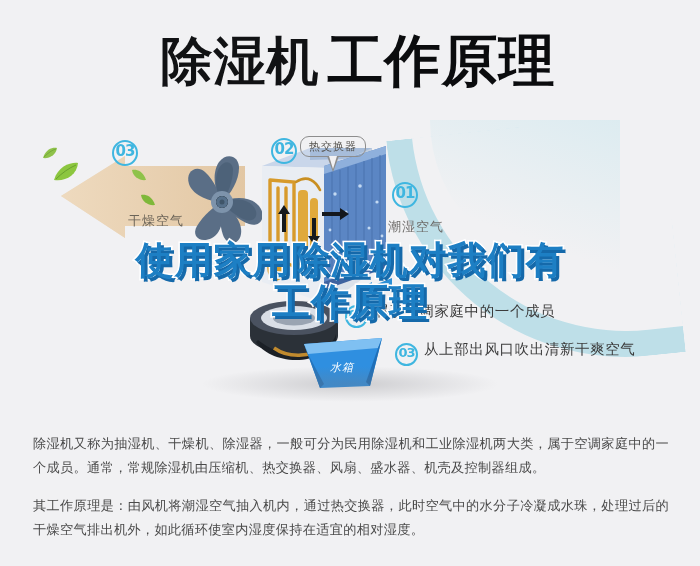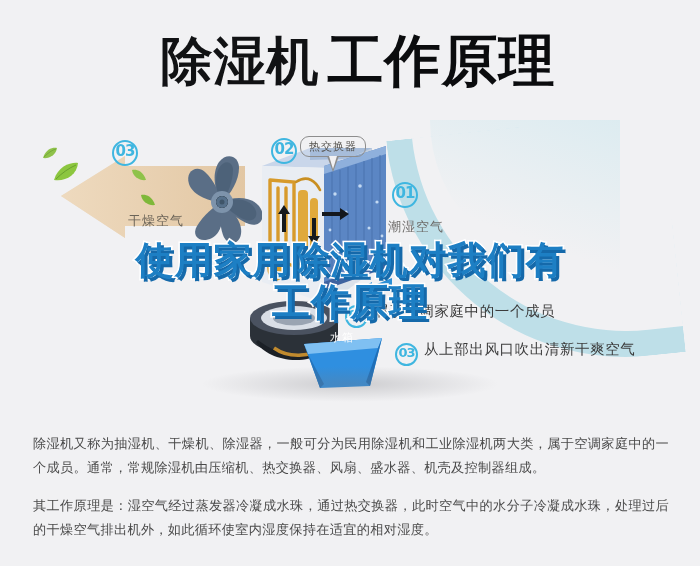--- a/index.html
+++ b/index.html
@@ -75,21 +75,21 @@
   }
   .badge-01{left:392px;top:64px;}
   .badge-02{left:271px;top:20px;}
   .badge-03{left:112px;top:22px;}
 
   .diagram-label{
     position:absolute;color:#5c5a57;font-size:13px;letter-spacing:1px;
   }
   .lbl-dry{left:128px;top:94px;color:#6b6458;}
   .lbl-humid{left:388px;top:100px;color:#6d6b69;}
-  .lbl-tank{left:330px;top:212px;color:#ffffff;font-size:11px;}
+  .lbl-tank{left:330px;top:242px;color:#ffffff;font-size:11px;font-style:italic;}
 
   
   .callout{
     position:absolute;left:300px;top:18px;
     border:1.5px solid #8d8d8d;border-radius:9px;
     padding:2px 8px;font-size:11px;color:#55534f;background:transparent;
     letter-spacing:1px;
   }
   .callout:after{
     content:"";position:absolute;left:26px;bottom:-16px;
@@ -311,16 +311,16 @@
     </div>
   </div>
 
   <div class="overlay">
     <div>使用家用除湿机对我们有</div>
     <div>工作原理</div>
   </div>
 
   <div class="body-text">
     <p>除湿机又称为抽湿机、干燥机、除湿器，一般可分为民用除湿机和工业除湿机两大类，属于空调家庭中的一个成员。通常，常规除湿机由压缩机、热交换器、风扇、盛水器、机壳及控制器组成。</p>
-    <p>其工作原理是：湿空气经过蒸发器冷凝成水珠，通过热交换器，此时空气中的水分子冷凝成水珠，处理过后的干燥空气排出机外，如此循环使室内湿度保持在适宜的相对湿度。</p>
+    <p>其工作原理是：由风机将潮湿空气抽入机内，通过热交换器，此时空气中的水分子冷凝成水珠，处理过后的干燥空气排出机外，如此循环使室内湿度保持在适宜的相对湿度。</p>
   </div>
 
 </div>
 
 </body></html>

